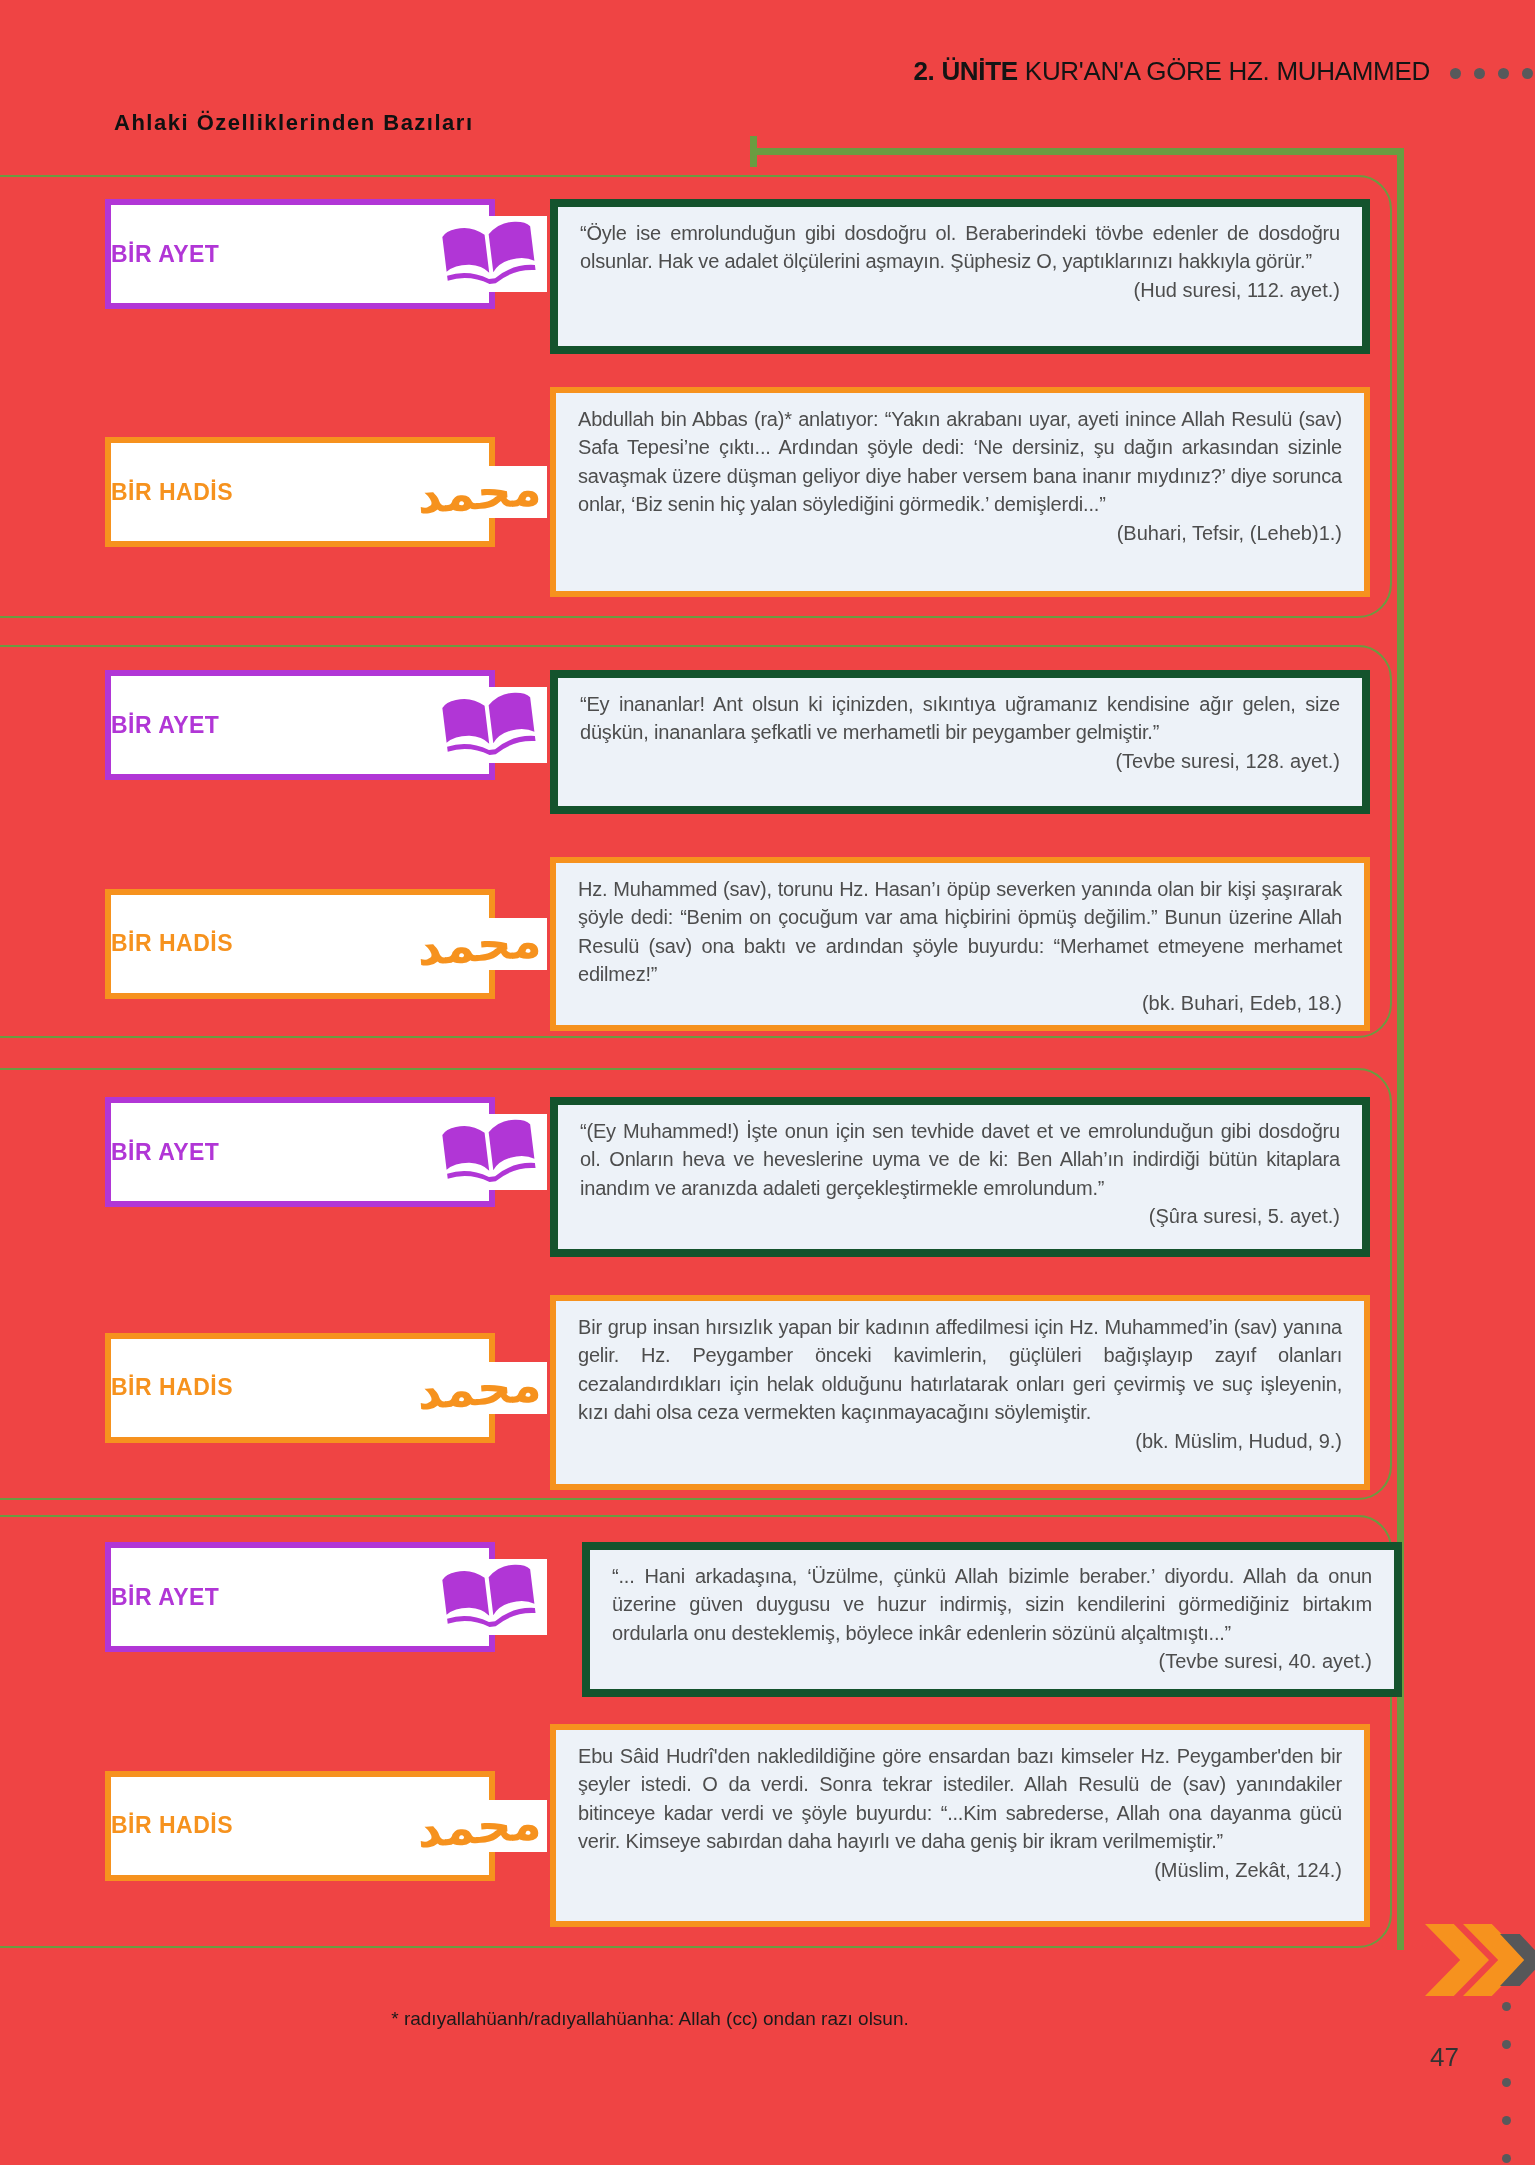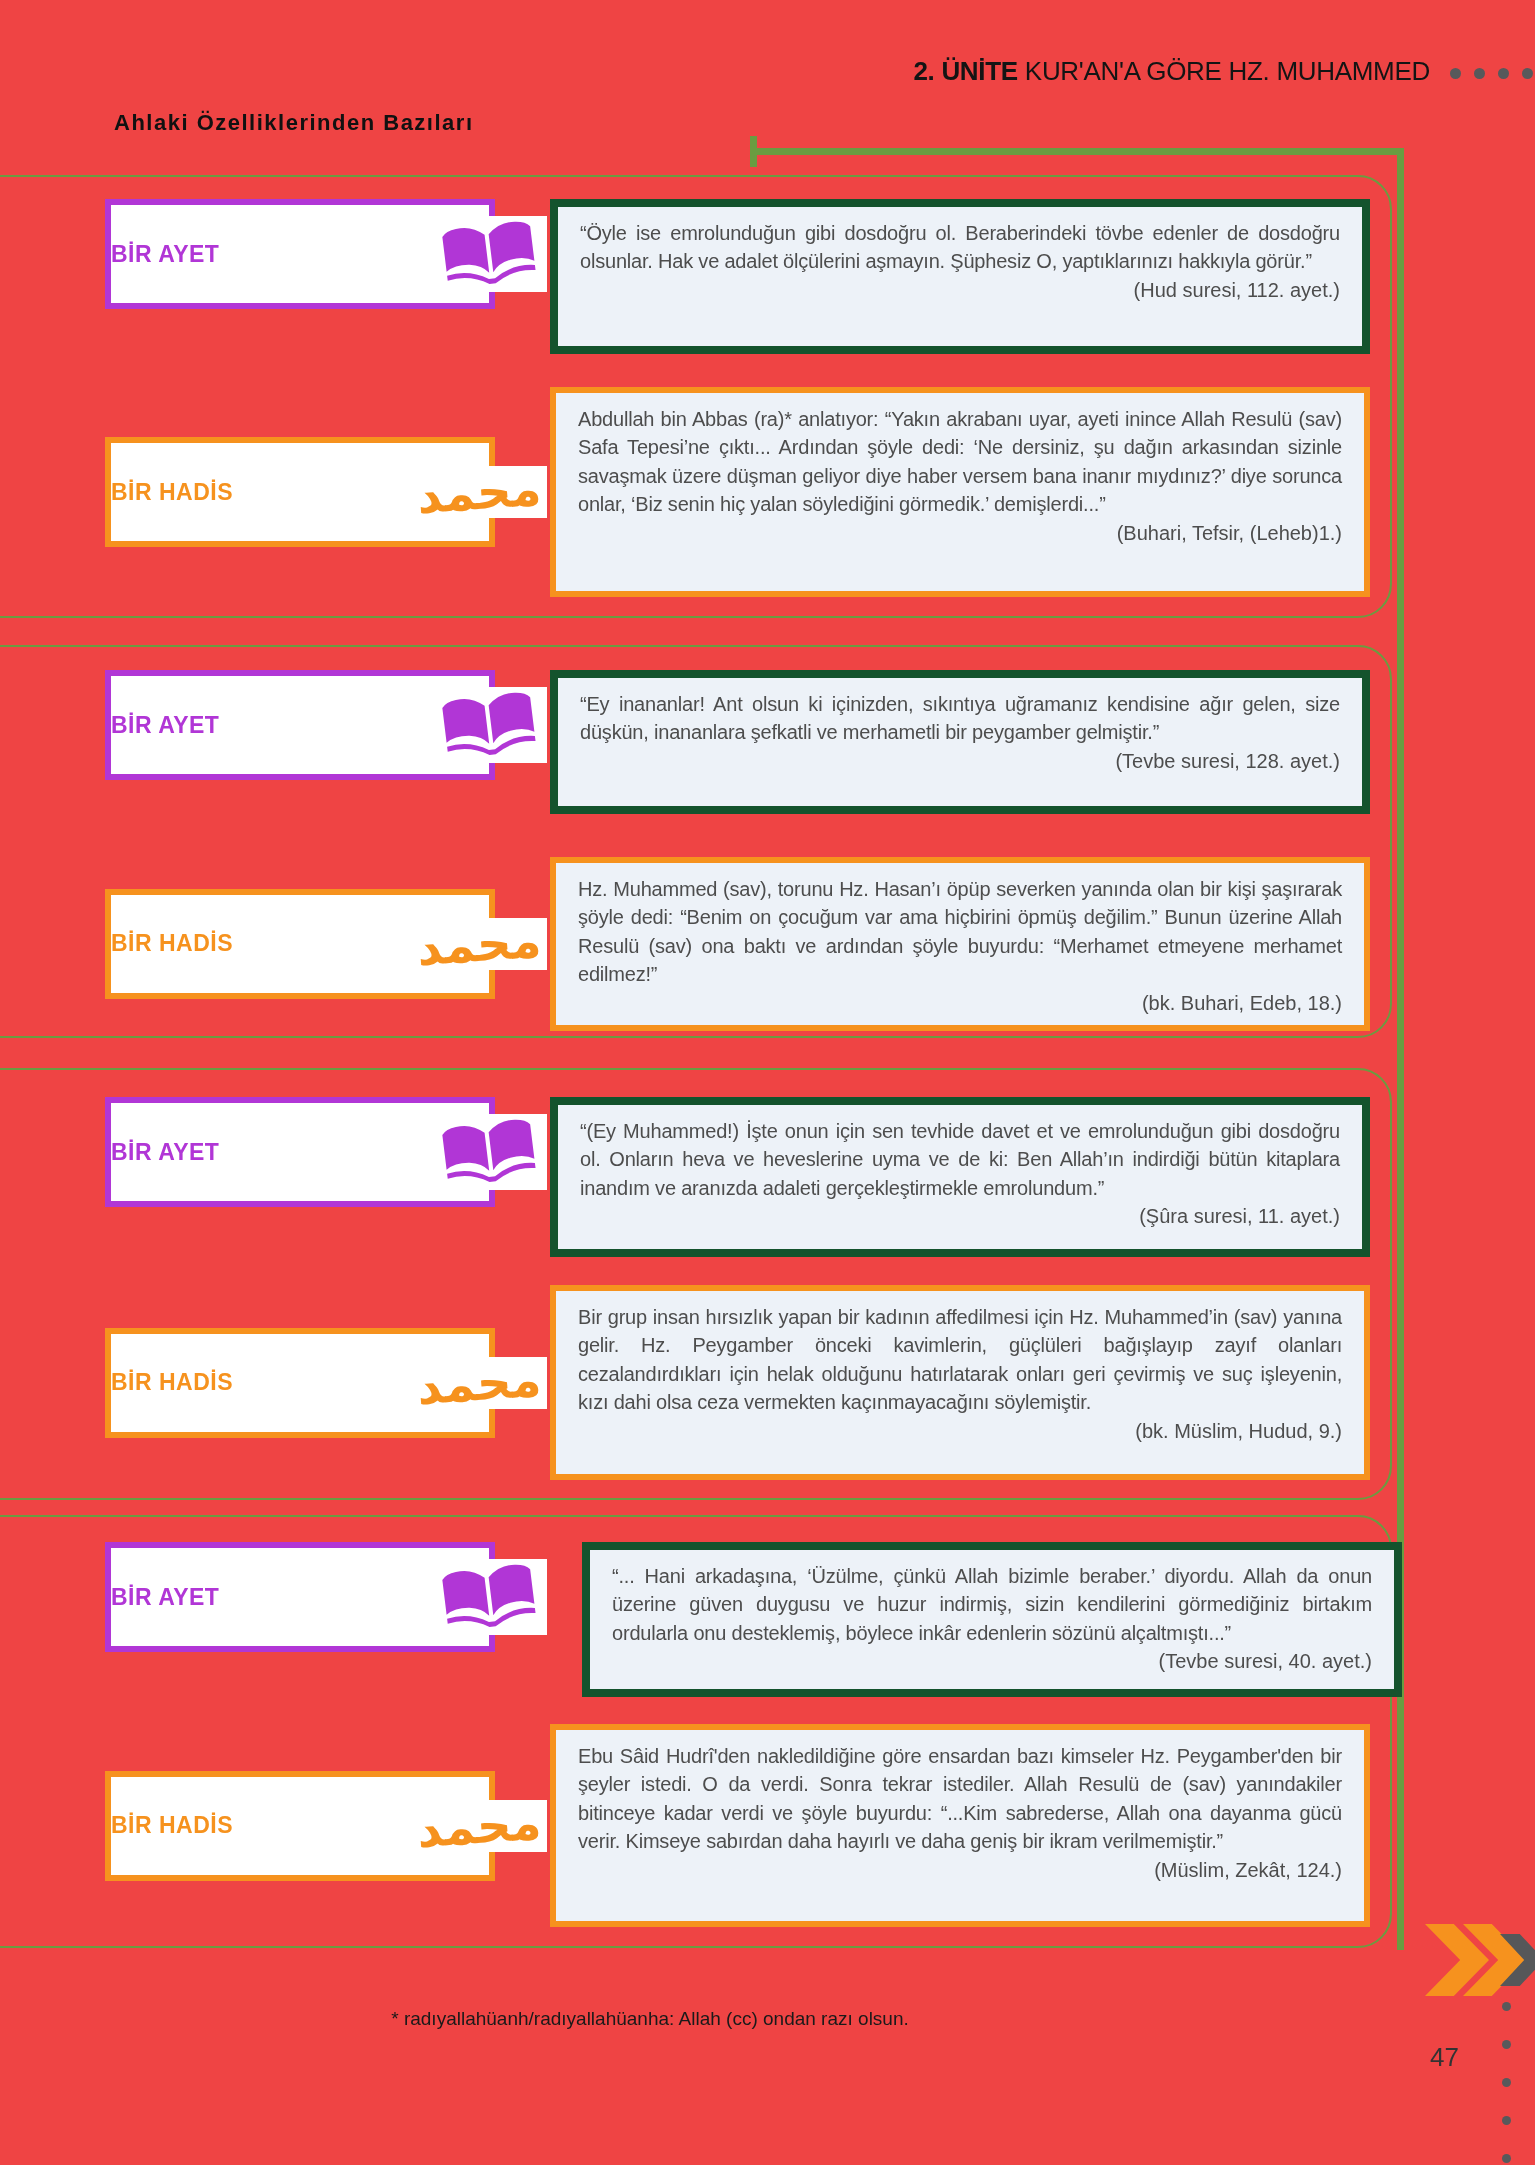--- a/index.html
+++ b/index.html
@@ -151,31 +151,31 @@
               <g fill="#b136d6" transform="rotate(-7 50 35)">
             <path d="M48 16 Q36 5 21 7 Q11 8 7 13 L7 47 Q16 41 30 43 Q42 45 48 53 Z"></path>
             <path d="M52 16 Q64 5 79 7 Q89 8 93 13 L93 47 Q84 41 70 43 Q58 45 52 53 Z"></path>
             <path d="M7 51 Q28 47 47 59 L53 59 Q72 47 93 51 L93 56 Q72 52 53 64 L47 64 Q28 52 7 56 Z"></path>
           </g>
             </svg>
         </span>
       </div>
       <div class="panel purple-panel" style="min-height:160px;">
         <p class="ptext">“(Ey Muhammed!) İşte onun için sen tevhide davet et ve emrolunduğun gibi dosdoğru ol. Onların heva ve heveslerine uyma ve de ki: Ben Allah’ın indirdiği bütün kitaplara inandım ve aranızda adaleti gerçekleştirmekle emrolundum.”</p>
-        <div class="psource">(Şûra suresi, 11. ayet.)</div>
+        <div class="psource">(Şûra suresi, 5. ayet.)</div>
       </div>
     </div>
     <div class="row row-hadis" style="margin-top:28px;">
       <div class="label-box orange">
         <span class="box-label orange-text">BİR HADİS</span>
         <span class="icon-wrap">
           <span class="calligraphy">محمد</span>
         </span>
       </div>
-      <div class="panel orange-panel" style="min-height:195px;">
+      <div class="panel orange-panel" style="min-height:195px;margin-top:10px;">
         <p class="ptext">Bir grup insan hırsızlık yapan bir kadının affedilmesi için Hz. Muhammed’in (sav) yanına gelir. Hz. Peygamber önceki kavimlerin, güçlüleri bağışlayıp zayıf olanları cezalandırdıkları için helak olduğunu hatırlatarak onları geri çevirmiş ve suç işleyenin, kızı dahi olsa ceza vermekten kaçınmayacağını söylemiştir.</p>
         <div class="psource">(bk. Müslim, Hudud, 9.)</div>
       </div>
     </div>
   </div>
 
   <div class="section" style="top:1515px;height:433px;">
     <div class="row row-ayet" style="margin-top:25px;">
       <div class="label-box purple">
         <span class="box-label purple-text">BİR AYET</span>

